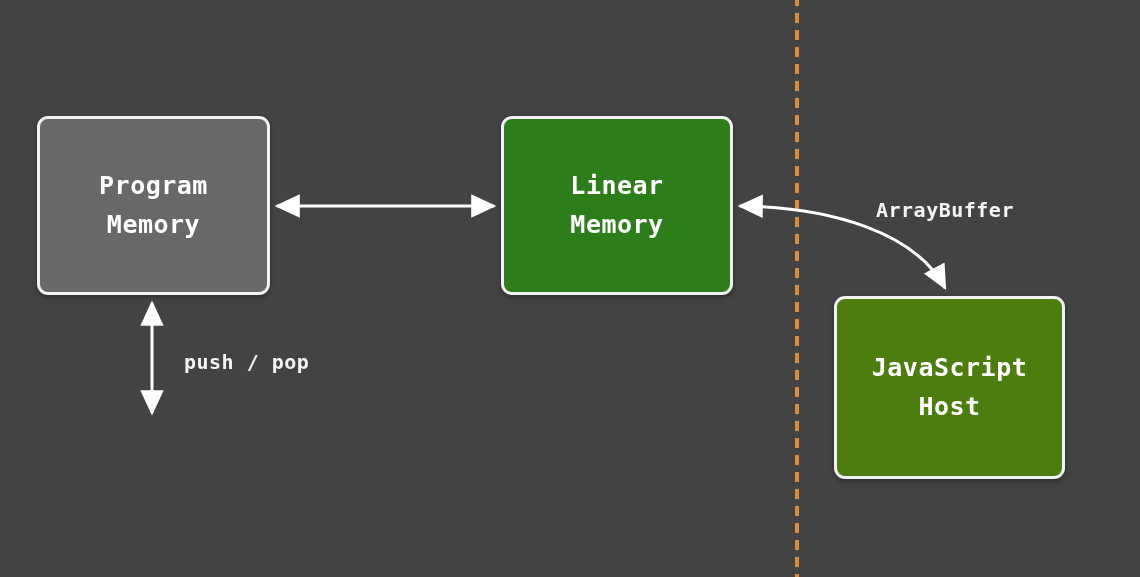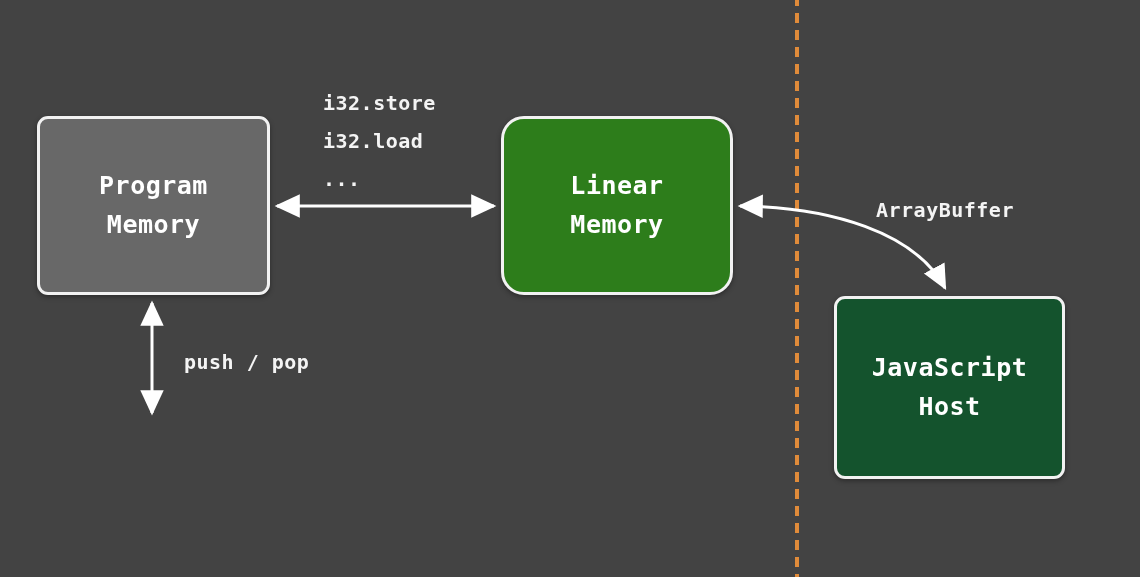--- a/index.html
+++ b/index.html
@@ -36,34 +36,34 @@
     font-family: "DejaVu Sans Mono", "Liberation Mono", monospace;
     font-weight: bold;
     font-size: 25px;
     line-height: 1.55;
     letter-spacing: 0.5px;
     white-space: pre-line;
     box-shadow: 0 2px 5px rgba(0,0,0,0.35);
   }
   .node-gray  { background: #686868; }
   .node-green { background: #2d7d1b; }
-  .node-red   { background: #14532d; }
+  .node-red   { background: #4d7c0f; }
 
   .edge-label {
     position: absolute;
     color: #f4f4f4;
     font-family: "DejaVu Sans Mono", "Liberation Mono", monospace;
     font-weight: bold;
     font-size: 20px;
     line-height: 38px;
     letter-spacing: 0.5px;
     white-space: pre;
   }
   #node-program-memory  { left: 37px;  top: 116px; width: 233px; height: 179px; }
-  #node-linear-memory   { left: 501px; top: 116px; width: 232px; height: 179px; border-radius: 23px; }
+  #node-linear-memory   { left: 501px; top: 116px; width: 232px; height: 179px; }
   #node-execution-stack { left: 37px;  top: 419px; width: 233px; height: 102px; }
   #node-javascript-host { left: 834px; top: 296px; width: 231px; height: 183px; }
 
   #label-memory-ops { left: 323px; top: 84px; }
   #label-push-pop   { left: 184px; top: 343px; }
   #label-arraybuffer{ left: 876px; top: 191px; text-align: center; }
 </style>
 </head>
 <body>
 
@@ -91,21 +91,18 @@
   <div class="node node-gray" id="node-program-memory">Program
 Memory</div>
 
   <div class="node node-green" id="node-linear-memory">Linear
 Memory</div>
 
 
   <div class="node node-red" id="node-javascript-host">JavaScript
 Host</div>
 
-  <div class="edge-label" id="label-memory-ops">i32.store
-i32.load
-...</div>
 
   <div class="edge-label" id="label-push-pop">push / pop</div>
 
   <div class="edge-label" id="label-arraybuffer">ArrayBuffer</div>
 
 </div>
 
 </body></html>

